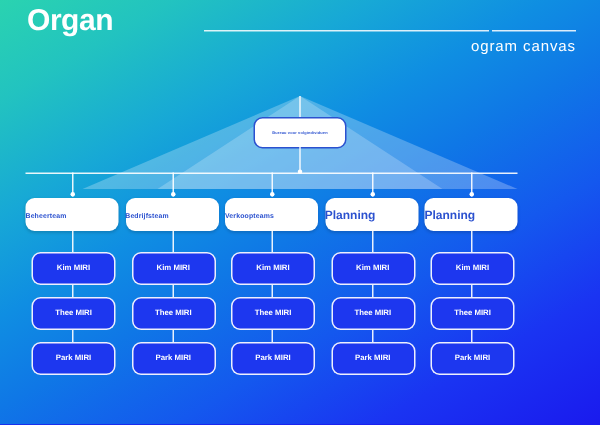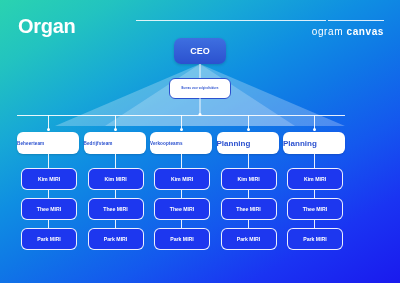--- a/index.html
+++ b/index.html
@@ -35,30 +35,30 @@
   .fan2{
     position:absolute;left:50%;top:64px;transform:translateX(-50%);
     width:0;height:0;
     border-left:95px solid transparent;
     border-right:95px solid transparent;
     border-bottom:62px solid rgba(255,255,255,0.22);
   }
 
   
   .title{
-    position:absolute;left:18px;top:16px;
+    position:absolute;left:18px;top:4px;
     color:#ffffff;font-weight:bold;font-size:20px;line-height:20px;
     letter-spacing:-0.3px;width:120px;
   }
   .brand{
     position:absolute;right:16px;top:26px;
     color:#ffffff;font-size:10px;letter-spacing:0.6px;
     white-space:nowrap;
   }
-  .brand .b-strong{font-weight:bold;}
+  .brand .b-strong{font-weight:normal;}
   .brand-rule{
     position:absolute;right:16px;top:20px;width:56px;height:1px;
     background:rgba(255,255,255,.85);
   }
   .head-rule{
     position:absolute;left:136px;top:20px;width:190px;height:1px;
     background:rgba(255,255,255,.85);
   }
 
   
@@ -144,23 +144,20 @@
 
   <div class="head-rule"></div>
   <div class="brand-rule"></div>
 
   <div class="title">
     <div>Organ</div>
   </div>
 
   <div class="brand"><span>ogram </span><span class="b-strong">canvas</span></div>
 
-  <div class="ceo">
-    <span>CEO</span>
-  </div>
   <div class="ceo-stem"></div>
 
   <div class="subbox">
     <span>Bureau voor volgindividuen</span>
   </div>
   <div class="sub-stem"></div>
   <div class="sub-dot"></div>
 
   <div class="bus"></div>
 

